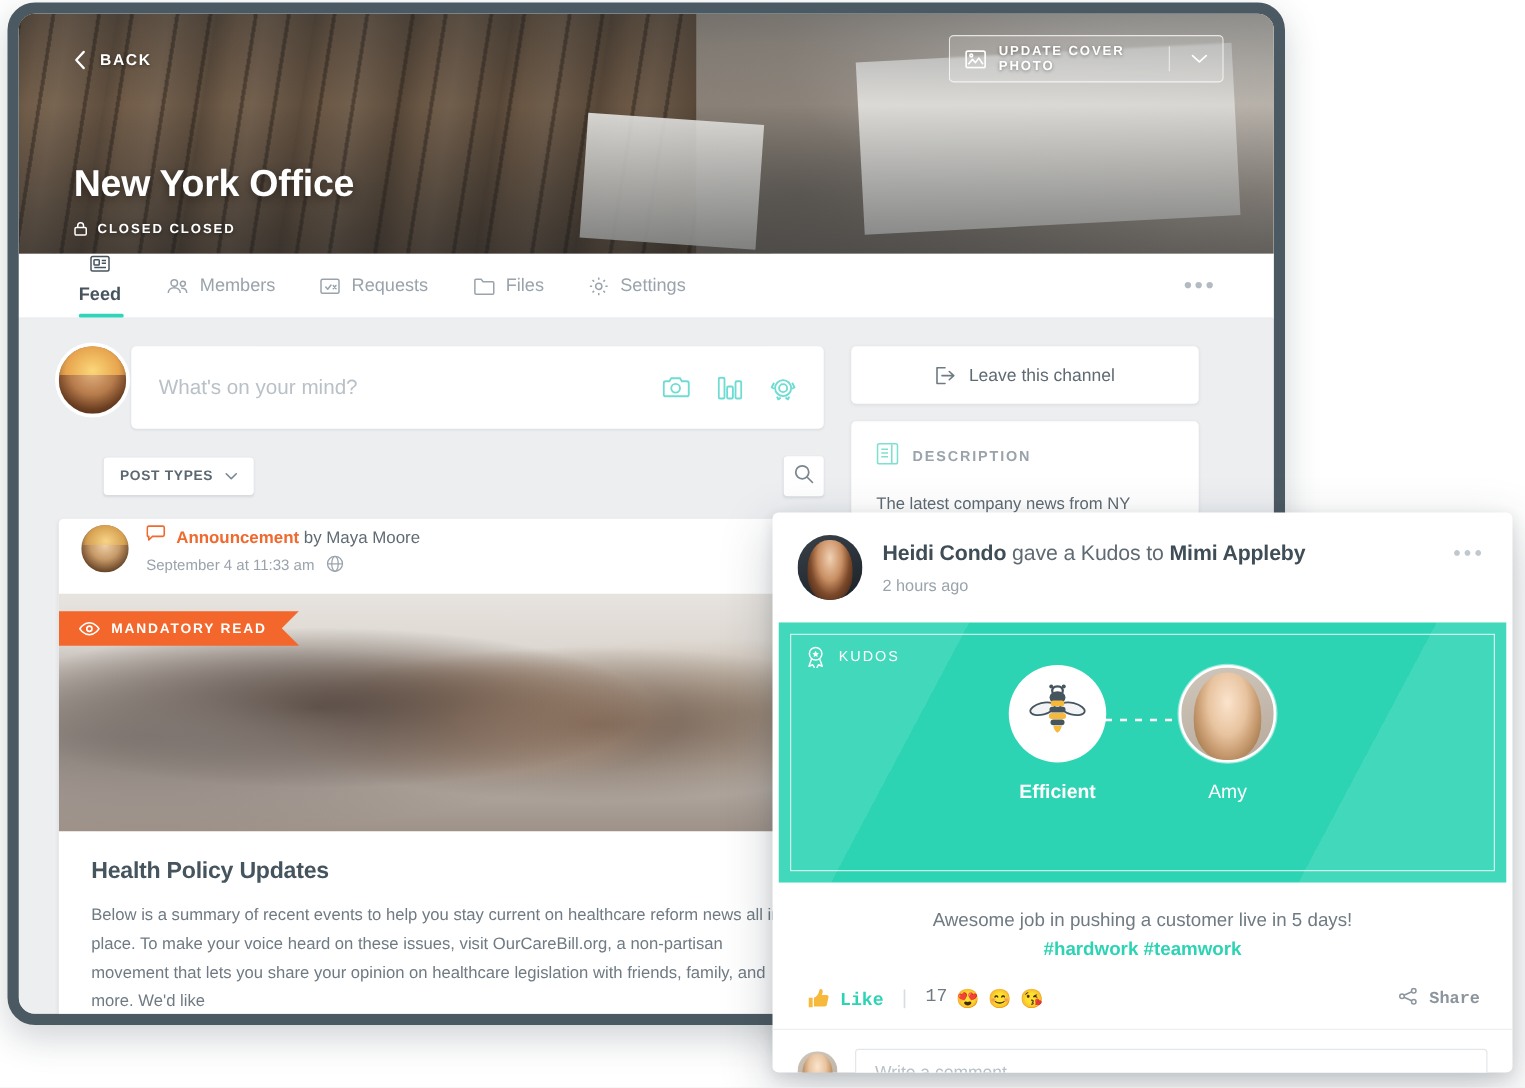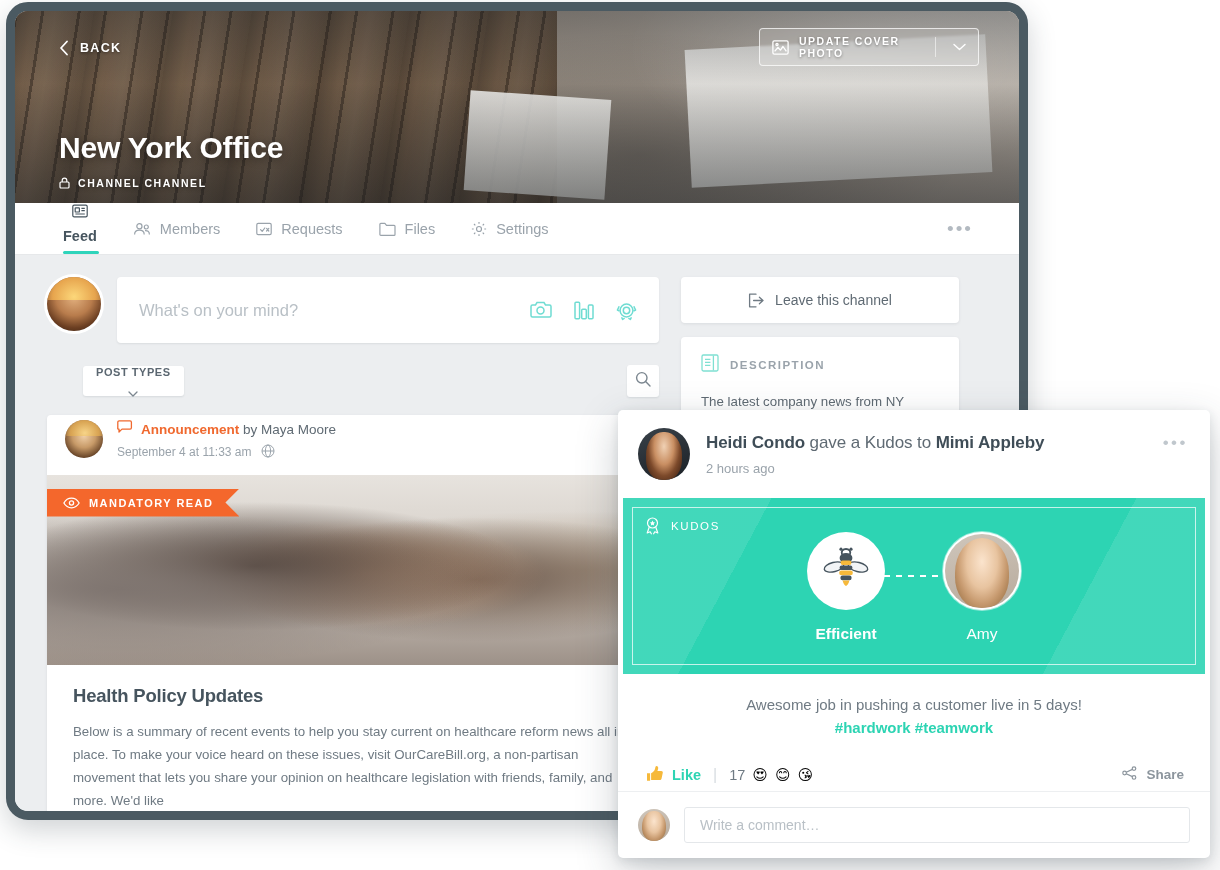--- a/index.html
+++ b/index.html
@@ -119,21 +119,21 @@
     margin-left:auto; color:#b3bac1; font-size:19px; letter-spacing:2px; cursor:pointer;
     padding-right:8px; line-height:1;
   }
 
   
   .body{ display:flex; padding:22px 32px 0 32px; gap:22px; }
   .feedcol{ width:612px; flex:none; }
   .sidecol{ width:278px; flex:none; }
 
   
-  .composer{ display:flex; align-items:flex-start; gap:16px; }
+  .composer{ display:flex; align-items:flex-start; gap:4px; }
   .avatar{ border-radius:50%; overflow:hidden; flex:none; position:relative; }
   .av-me{ width:54px; height:54px; box-shadow:0 0 0 3px #fff; }
   .face{ position:absolute; inset:0; }
   .face.me{ background:radial-gradient(circle at 50% 38%, #e2b07e 0%, #b87c4c 42%, #6c3f22 70%, #2d1a10 100%); }
   .face.me::after{ content:""; position:absolute; left:-12%; top:-18%; width:124%; height:60%;
     background:radial-gradient(ellipse at 50% 90%, #fcd77a 0%, #e7a54e 45%, rgba(231,165,78,0) 72%); }
   .face.maya{ background:radial-gradient(circle at 50% 42%, #f0cfa7 0%, #c79a68 40%, #6e4a2c 72%, #2b1c12 100%); }
   .face.maya::after{ content:""; position:absolute; left:0; top:-10%; width:100%; height:52%;
     background:radial-gradient(ellipse at 52% 85%, #f7d488 0%, #d8a352 50%, rgba(216,163,82,0) 75%); }
   .face.heidi{ background:linear-gradient(160deg,#3a4249 0%,#2a3138 48%,#1b2126 100%); }
@@ -149,21 +149,21 @@
     display:flex; align-items:center; padding:0 22px; gap:14px;
   }
   .composer-ph{ flex:1; color:#b9c0c6; font-size:16.5px; }
   .comp-icons{ display:flex; align-items:center; gap:22px; }
   .comp-icons svg{ display:block; cursor:pointer; }
 
   .filterrow{ display:flex; align-items:center; margin:22px 0 18px 36px; }
   .posttypes{
     background:#fff; border-radius:3px; box-shadow:0 1px 2px rgba(60,70,80,.12);
     height:30px; display:flex; align-items:center; gap:9px; padding:0 13px; cursor:pointer;
-    color:#5b6771; font-size:11px; font-weight:700; letter-spacing:.55px;flex-direction:column;
+    color:#5b6771; font-size:11px; font-weight:700; letter-spacing:.55px;
   }
   .searchbtn{
     margin-left:auto; width:32px; height:32px; background:#fff; border-radius:3px;
     box-shadow:0 1px 2px rgba(60,70,80,.12); display:flex; align-items:center; justify-content:center; cursor:pointer;
   }
 
   
   .post{ background:#fff; border-radius:4px; box-shadow:0 1px 3px rgba(60,70,80,.10); overflow:hidden; }
   .post-head{ display:flex; gap:14px; padding:5px 18px 14px 18px; align-items:flex-start; }
   .av-post{ width:38px; height:38px; }
@@ -210,21 +210,21 @@
     box-shadow:0 14px 40px rgba(45,58,68,.26), 0 3px 10px rgba(45,58,68,.12);
   }
   .k-head{ display:flex; gap:16px; padding:18px 20px 0 20px; position:relative; }
   .av-heidi{ width:52px; height:52px; }
   .k-title{ font-size:17px; color:#5f6a73; letter-spacing:-.1px; line-height:1.2; padding-top:5px; }
   .k-title b{ color:#3f4d57; font-weight:700; }
   .k-time{ margin-top:8px; font-size:13px; color:#9aa3ab; }
   .k-dots{ position:absolute; right:22px; top:24px; color:#c0c7cd; font-size:17px; letter-spacing:2.5px; cursor:pointer; line-height:1; }
 
   .kudos-banner{
-    margin:18px 5px 0 5px; height:176px; position:relative; overflow:hidden;
+    margin:18px 5px 0 5px; height:208px; position:relative; overflow:hidden;
     background:#2dd4b3;
   }
   .kudos-banner::before{
     content:""; position:absolute; inset:0;
     background:linear-gradient(118deg, rgba(255,255,255,.10) 0%, rgba(255,255,255,.10) 22%,
       rgba(255,255,255,0) 22%, rgba(255,255,255,0) 76%,
       rgba(255,255,255,.10) 76%, rgba(255,255,255,.10) 100%);
   }
   .kudos-inner{ position:absolute; inset:9px; border:1px solid rgba(255,255,255,.72); }
   .k-badge{ position:absolute; left:20px; top:18px; display:flex; align-items:center; gap:9px; z-index:3; }
@@ -245,21 +245,21 @@
     display:flex; align-items:center; justify-content:center;
   }
   .k-link .dash{ flex:1; height:2px; background:repeating-linear-gradient(90deg,#fff 0 6px, rgba(255,255,255,0) 6px 12px); }
   .k-dot{ width:9px; height:9px; border-radius:50%; background:#fff; flex:none; }
 
   .k-msg{ text-align:center; margin-top:22px; font-size:15px; color:#6f7a83; }
   .k-tags{ text-align:center; margin-top:6px; font-size:15px; color:#2dd4b3; font-weight:600; cursor:pointer; }
 
   .k-actions{
     margin-top:22px; padding:0 26px 0 28px; height:34px;
-    display:flex; align-items:center; border-bottom:1px solid #edeff1;
+    display:flex; align-items:flex-start; border-bottom:1px solid #edeff1;font-family:Liberation Mono, monospace;
   }
   .like{ display:flex; align-items:center; gap:8px; color:#2dd4b3; font-size:14.5px; font-weight:700; cursor:pointer; }
   .pipe{ margin:0 12px; color:#d8dde1; }
   .reactcount{ color:#6f7a83; font-size:14.5px; }
   .emos{ display:flex; align-items:center; gap:7px; margin-left:7px; font-size:15px; }
   .share{ margin-left:auto; display:flex; align-items:center; gap:9px; color:#8c959d; font-size:13.5px; font-weight:700; cursor:pointer; }
 
   .k-comment{ display:flex; align-items:center; gap:14px; padding:15px 20px 0 20px; }
   .av-amy-sm{ width:32px; height:32px; }
   .c-input{
@@ -293,21 +293,21 @@
 
         <div class="cover-title">New York Office</div>
 
         <div class="cover-sub">
           <span>
             <svg viewBox="0 0 11 12" fill="none" stroke="#ffffff" stroke-width="1.2">
               <rect x="1" y="5" width="9" height="6" rx="1"></rect>
                 <path d="M3.2 5V3.4a2.3 2.3 0 0 1 4.6 0V5"></path>
             </svg>
           </span>
-          <span>CHANNEL CHANNEL</span>
+          <span>CLOSED CLOSED</span>
         </div>
 
         <div class="update-cover">
           <span>
             <svg width="17" height="15" viewBox="0 0 17 15" fill="none" stroke="#ffffff" stroke-width="1.3">
               <rect x=".9" y=".9" width="15.2" height="13.2" rx="1.4"></rect>
               <path d="M2.6 11.4 6 7.5l2.4 2.6L11 6.5l3.4 4.9" stroke-linejoin="round"></path>
               <circle cx="5" cy="4.4" r="1.1"></circle>
             </svg>
           </span>

